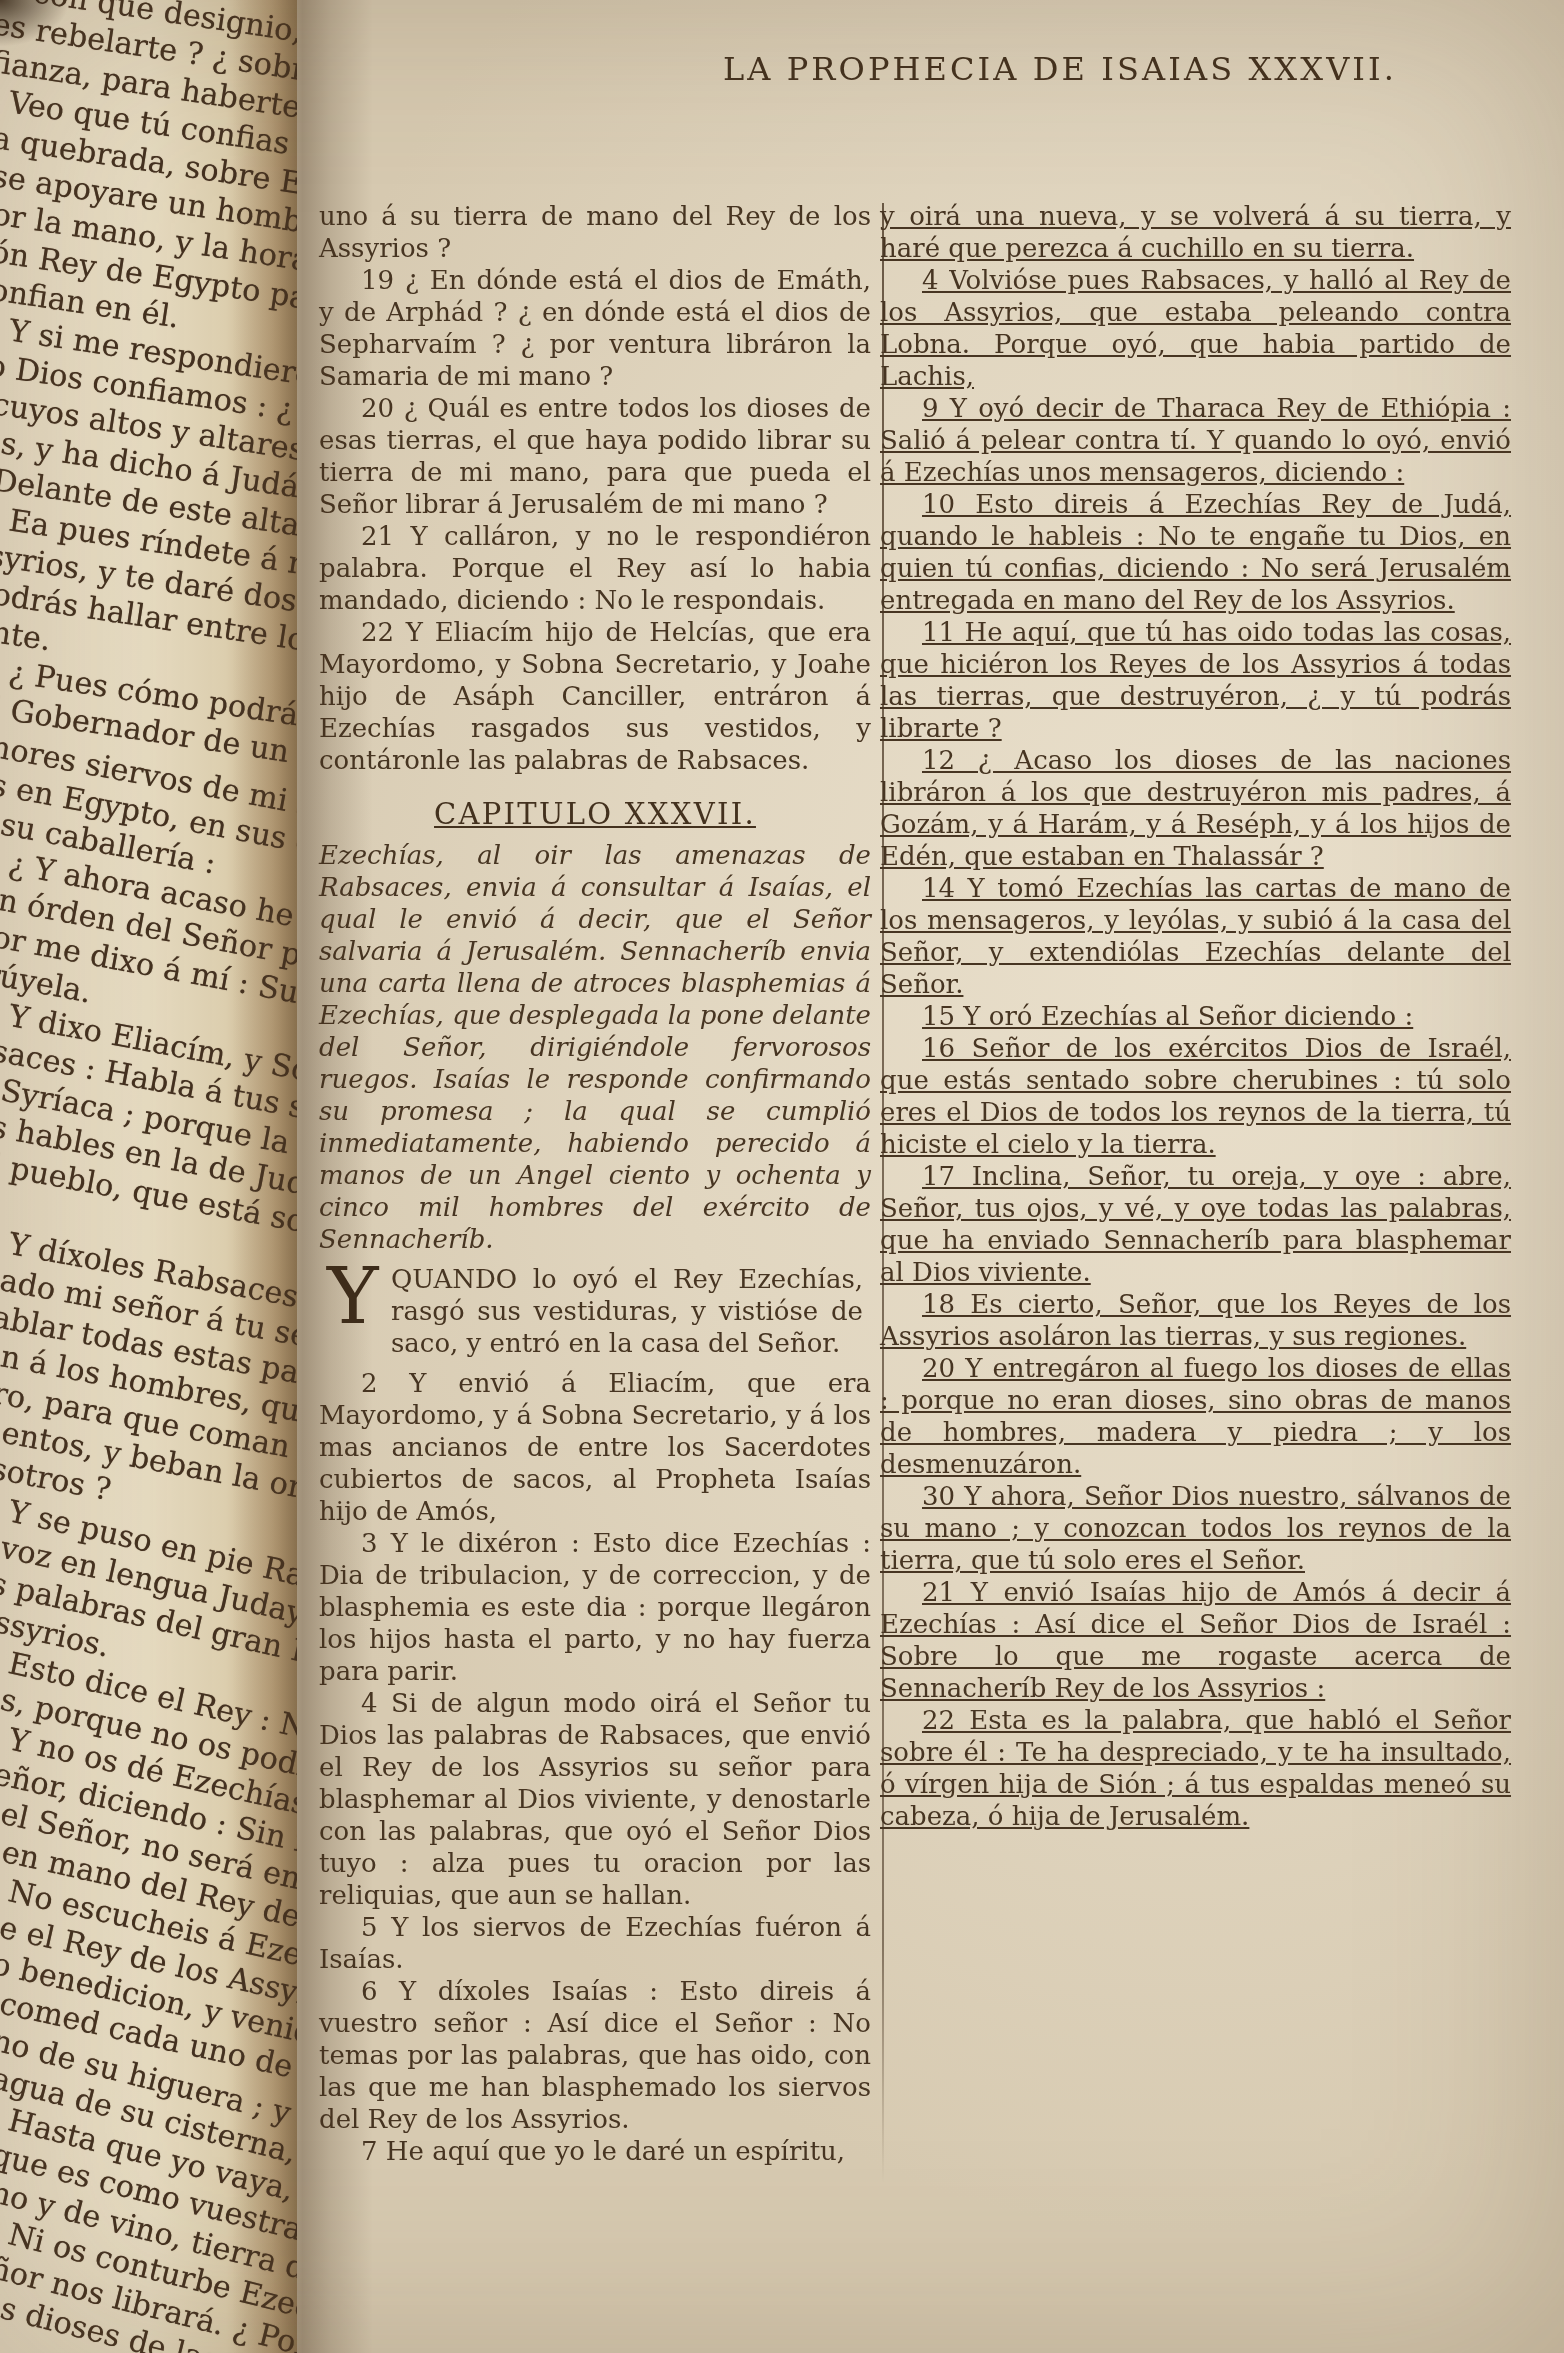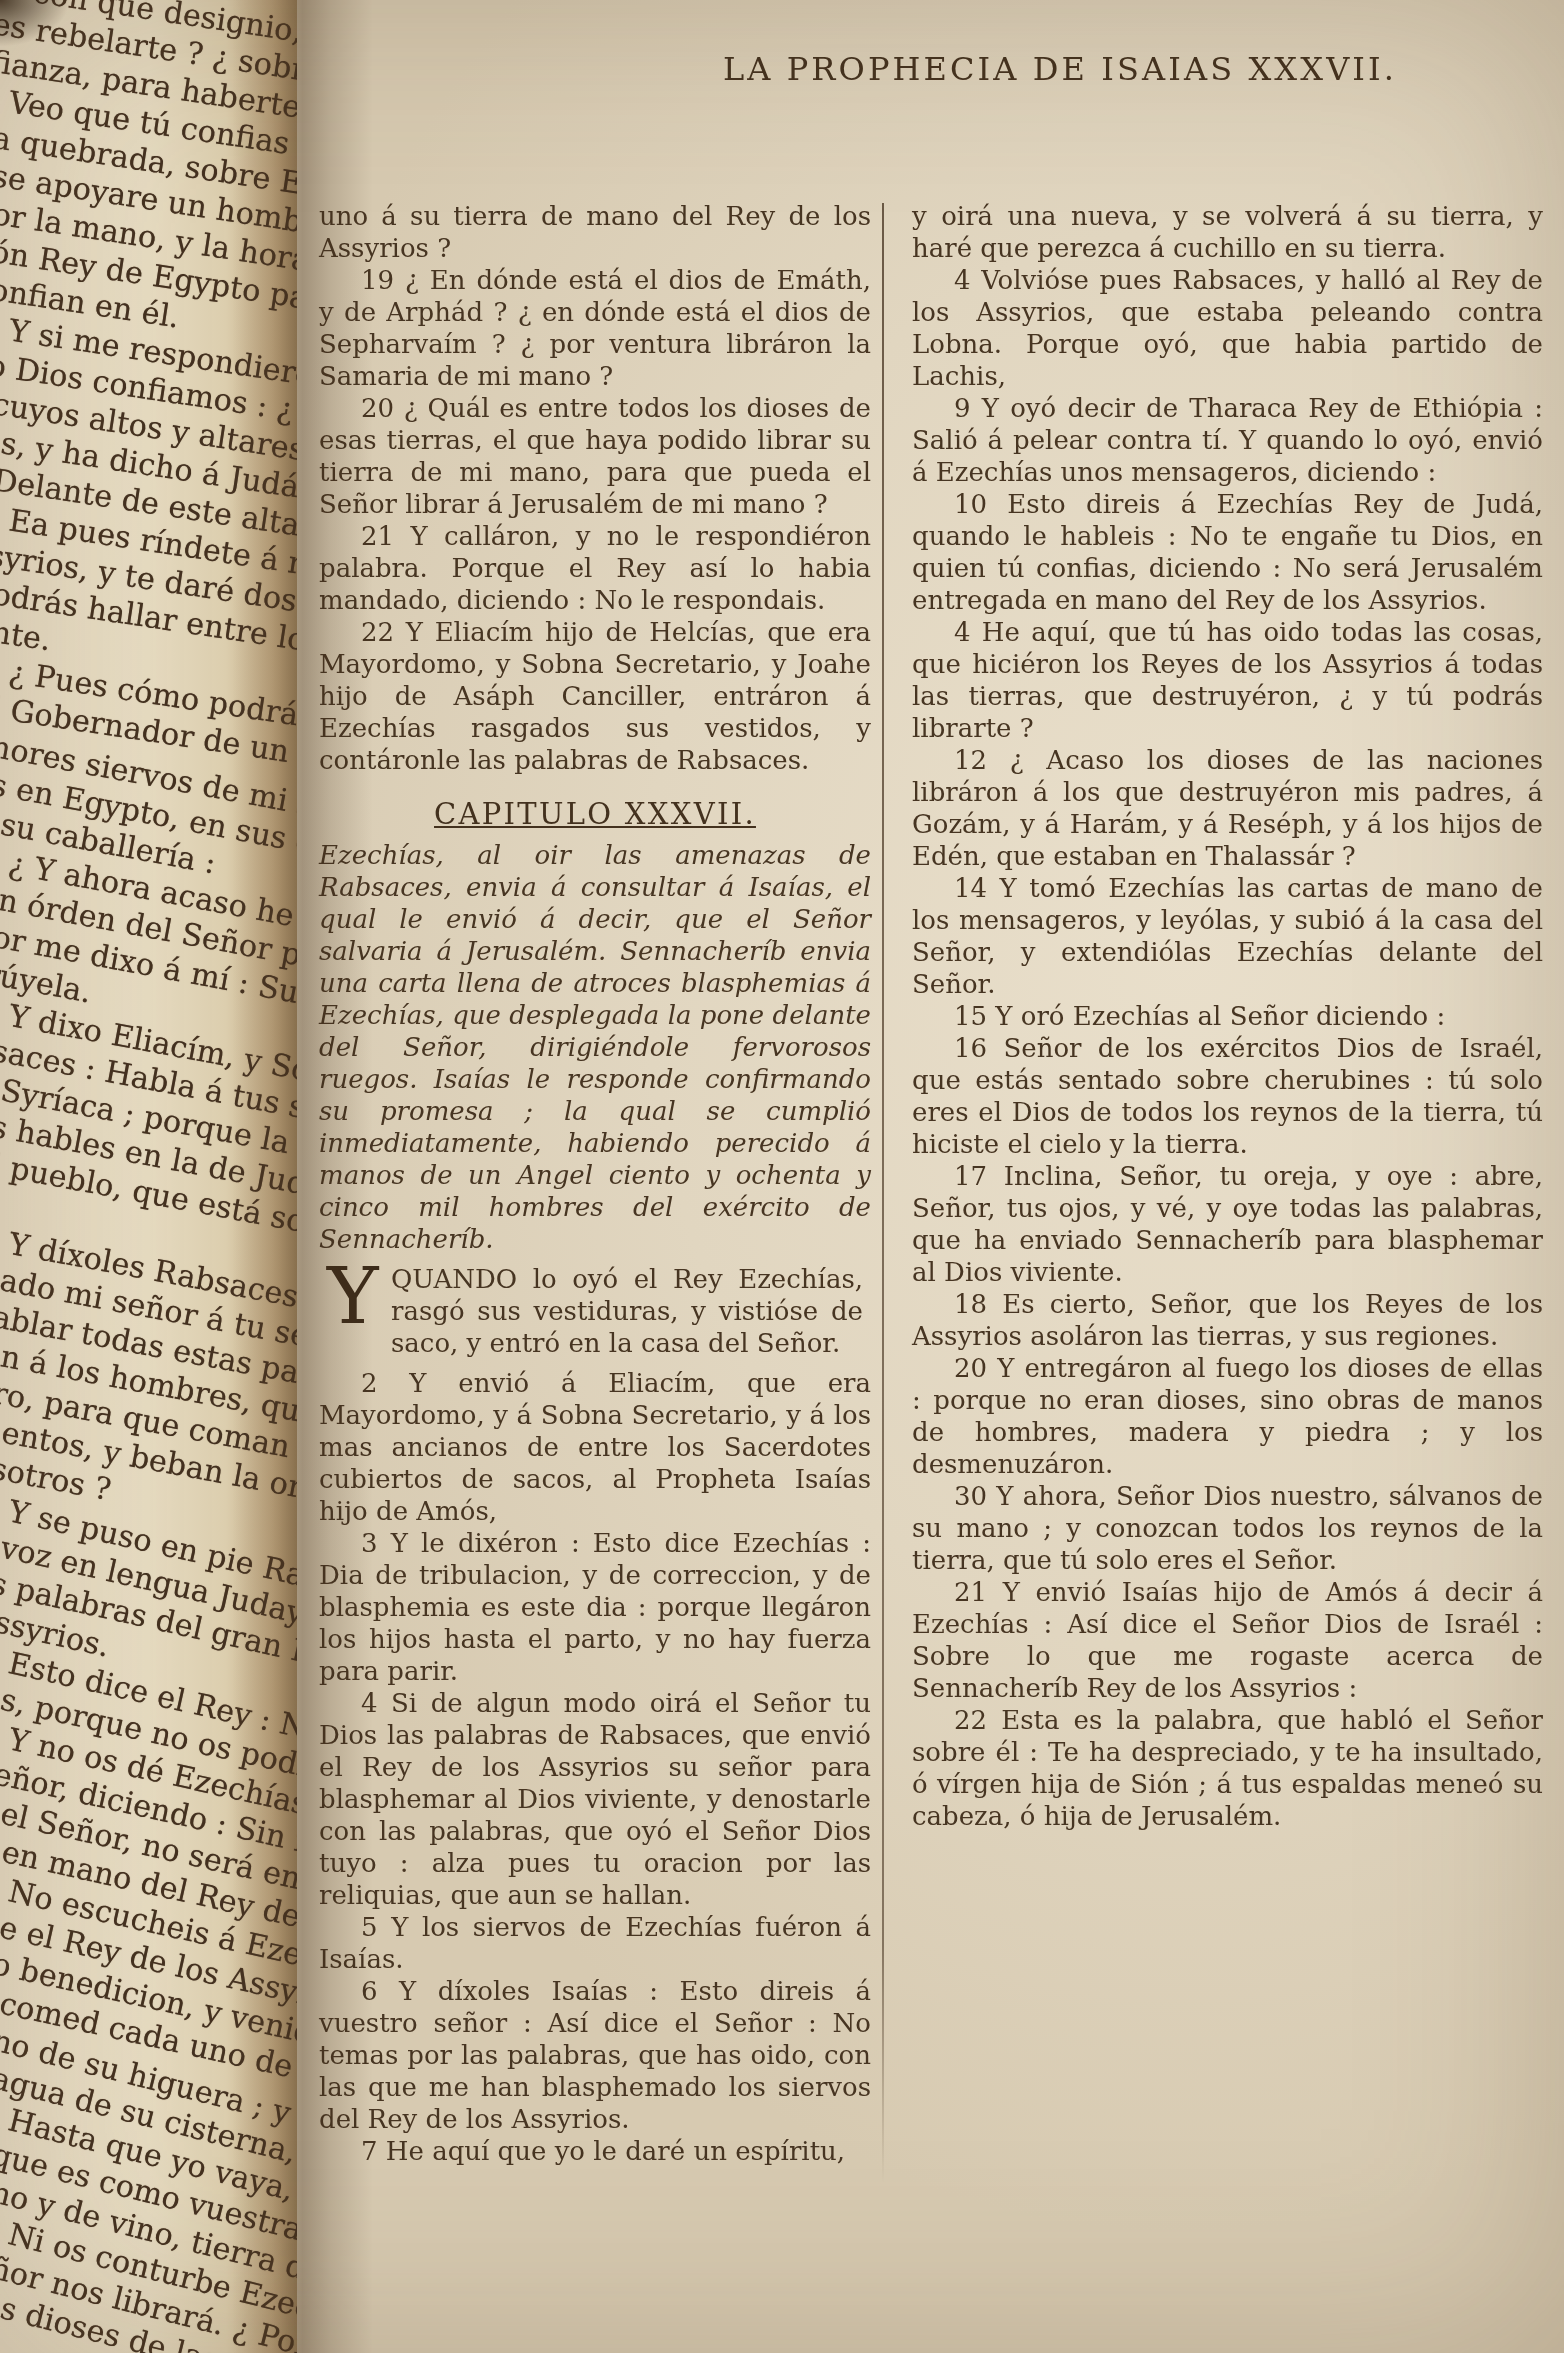--- a/index.html
+++ b/index.html
@@ -21,21 +21,21 @@
   .gutter{position:absolute;left:232px;top:0;width:141px;height:100%;z-index:5;pointer-events:none;
     background:linear-gradient(90deg,rgba(90,65,40,0) 0%,rgba(90,65,40,.16) 28%,rgba(66,45,24,.36) 50%,rgba(66,45,24,.18) 70%,rgba(90,65,40,0) 100%);}
 
   
   .main-page{position:absolute;left:297px;top:0;width:1526px;height:2354px;overflow:hidden;
     background:radial-gradient(ellipse 978px 1291px at 58% 40%,#e9dfcb 0%,#e1d6c0 55%,#d7cab1 100%);}
   .running-head{position:absolute;top:50px;left:0;width:100%;text-align:center;
     font-size:32px;letter-spacing:3.1px;color:#43311e;}
   .col{position:absolute;top:200px;text-align:justify;font-size:26px;line-height:32px;color:#473522;}
   .col-left{left:22px;width:552px;}
-  .col-right{left:615px;width:631px;line-height:32px;}
+  .col-right{left:583px;width:631px;line-height:32px;text-decoration:underline;}
   .divider{position:absolute;left:585px;top:203px;width:2.3px;height:1980px;
     background:linear-gradient(180deg,rgba(74,55,36,.78) 0%,rgba(74,55,36,.6) 88%,rgba(74,55,36,0) 100%);}
   .para{margin:0;}
   .para.ind{text-indent:42px;}
   .chapter{margin:22px 0 9.4px;text-align:center;font-size:29px;font-weight:normal;letter-spacing:2.3px;color:#43311e;text-decoration:underline;}
   .summary{margin:0 0 6.3px;font-style:italic;font-size:26px;line-height:32px;}
   .dropcap-para{margin:8px;}
   .dropcap{float:left;font-size:78px;line-height:61px;padding:3.1px 12.5px 0 0;color:#3d2c1a;}
 
   
@@ -226,21 +226,21 @@
     <div class="col col-right">
 
         <p class="para">y oirá una nueva, y se volverá á su tierra, y haré que perezca á cuchillo en su tierra.</p>
 
         <p class="para ind">4 Volvióse pues Rabsaces, y halló al Rey de los Assyrios, que estaba peleando contra Lobna. Porque oyó, que habia partido de Lachis,</p>
 
         <p class="para ind">9 Y oyó decir de Tharaca Rey de Ethiópia : Salió á pelear contra tí. Y quando lo oyó, envió á Ezechías unos mensageros, diciendo :</p>
 
         <p class="para ind">10 Esto direis á Ezechías Rey de Judá, quando le hableis : No te engañe tu Dios, en quien tú confias, diciendo : No será Jerusalém entregada en mano del Rey de los Assyrios.</p>
 
-        <p class="para ind">4 He aquí, que tú has oido todas las cosas, que hiciéron los Reyes de los Assyrios á todas las tierras, que destruyéron, ¿ y tú podrás librarte ?</p>
+        <p class="para ind">11 He aquí, que tú has oido todas las cosas, que hiciéron los Reyes de los Assyrios á todas las tierras, que destruyéron, ¿ y tú podrás librarte ?</p>
 
         <p class="para ind">12 ¿ Acaso los dioses de las naciones libráron á los que destruyéron mis padres, á Gozám, y á Harám, y á Reséph, y á los hijos de Edén, que estaban en Thalassár ?</p>
 
 
         <p class="para ind">14 Y tomó Ezechías las cartas de mano de los mensageros, y leyólas, y subió á la casa del Señor, y extendiólas Ezechías delante del Señor.</p>
 
         <p class="para ind">15 Y oró Ezechías al Señor diciendo :</p>
 
         <p class="para ind">16 Señor de los exércitos Dios de Israél, que estás sentado sobre cherubines : tú solo eres el Dios de todos los reynos de la tierra, tú hiciste el cielo y la tierra.</p>
 

